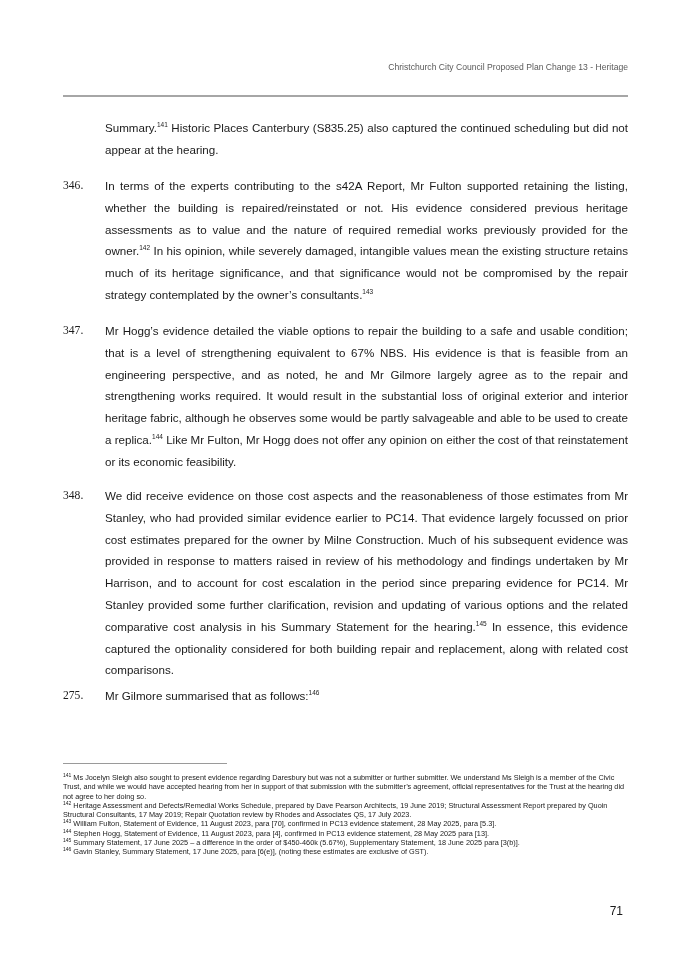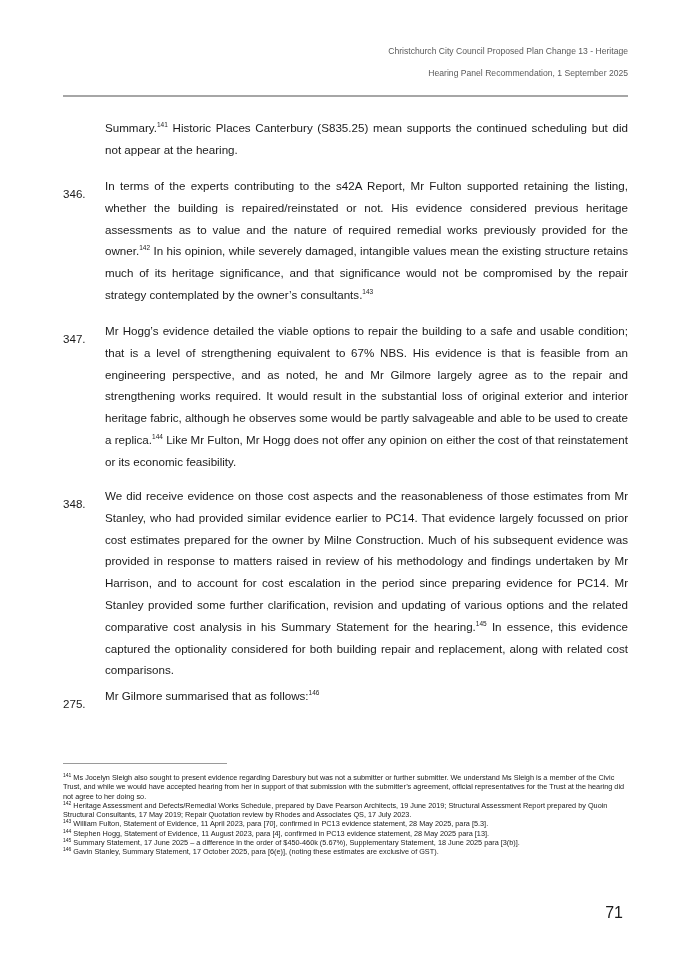--- a/index.html
+++ b/index.html
@@ -11,21 +11,21 @@
       width: 675px;
       height: 955px;
       position: relative;
       overflow: hidden;
       font-family: "Liberation Sans", sans-serif;
       color: #1a1a1a;
     }
     .header {
       position: absolute;
       right: 47px;
-      top: 40px;
+      top: 56px;
       text-align: right;
       font-size: 8.6px;
       color: #5a5a5a;
       line-height: 22px;
     }
     .header-rule {
       position: absolute;
       left: 63px;
       right: 47px;
       top: 95px;
@@ -41,21 +41,22 @@
       text-align: justify;
     }
     .para {
       position: relative;
       padding-left: 42px;
       margin: 0;
     }
     .para .num {
       position: absolute;
       left: 0;
-      top: 8px;
+      top: 0;
+      font-family: Liberation Serif, serif;
     }
     sup {
       font-size: 6.5px;
       line-height: 0;
       vertical-align: 5px;
     }
     .fn-rule {
       position: absolute;
       left: 63px;
       top: 763px;
@@ -76,35 +77,34 @@
       margin: 0;
     }
     .footnote sup {
       font-size: 5px;
       vertical-align: 3px;
     }
     .page-number {
       position: absolute;
       right: 52px;
       top: 904px;
-      font-size: 16px;
+      font-size: 12px;
       color: #1a1a1a;
     }
   </style>
 </head>
 <body>
 
 <div class="header">
   <div>Christchurch City Council Proposed Plan Change 13 - Heritage</div>
-  <div>Hearing Panel Recommendation, 1 September 2025</div>
 </div>
 <div class="header-rule"></div>
 
 <div class="body-text" style="top:117px;">
-  <p class="para"><span>Summary.</span><sup>141</sup><span>  Historic Places Canterbury (S835.25) mean supports the continued scheduling but did not appear at the hearing.</span></p>
+  <p class="para"><span>Summary.</span><sup>141</sup><span>  Historic Places Canterbury (S835.25) also captured the continued scheduling but did not appear at the hearing.</span></p>
 </div>
 
 <div class="body-text" style="top:175px;">
   <p class="para">
     <span class="num">346.</span><span>In terms of the experts contributing to the s42A Report, Mr Fulton supported retaining the listing, whether the building is repaired/reinstated or not.  His evidence considered previous heritage assessments as to value and the nature of required remedial works previously provided for the owner.</span><sup>142</sup><span> In his opinion, while severely damaged, intangible values mean the existing structure retains much of its heritage significance, and that significance would not be compromised by the repair strategy contemplated by the owner’s consultants.</span><sup>143</sup>
   </p>
 </div>
 
 <div class="body-text" style="top:320px;">
   <p class="para">
@@ -121,19 +121,19 @@
 <div class="body-text" style="top:685px;">
   <p class="para">
     <span class="num">275.</span><span>Mr Gilmore summarised that as follows:</span><sup>146</sup>
   </p>
 </div>
 
 <div class="fn-rule"></div>
 <div class="footnotes">
   <p class="footnote"><sup>141</sup><span> Ms Jocelyn Sleigh also sought to present evidence regarding Daresbury but was not a submitter or further submitter.  We understand Ms Sleigh is a member of the Civic Trust, and while we would have accepted hearing from her in support of that submission with the submitter’s agreement, official representatives for the Trust at the hearing did not agree to her doing so.</span></p>
   <p class="footnote"><sup>142</sup><span> Heritage Assessment and Defects/Remedial Works Schedule, prepared by Dave Pearson Architects, 19 June 2019; Structural Assessment Report prepared by Quoin Structural Consultants, 17 May 2019; Repair Quotation review by Rhodes and Associates QS, 17 July 2023.</span></p>
-  <p class="footnote"><sup>143</sup><span> William Fulton, Statement of Evidence, 11 April 2023, para [70], confirmed in PC13 evidence statement, 28 May 2025, para [5.3].</span></p>
+  <p class="footnote"><sup>143</sup><span> William Fulton, Statement of Evidence, 11 August 2023, para [70], confirmed in PC13 evidence statement, 28 May 2025, para [5.3].</span></p>
   <p class="footnote"><sup>144</sup><span> Stephen Hogg, Statement of Evidence, 11 August 2023, para [4], confirmed in PC13 evidence statement, 28 May 2025 para [13].</span></p>
   <p class="footnote"><sup>145</sup><span> Summary Statement, 17 June 2025 – a difference in the order of $450-460k (5.67%), Supplementary Statement, 18 June 2025 para [3(b)].</span></p>
-  <p class="footnote"><sup>146</sup><span> Gavin Stanley, Summary Statement, 17 October 2025, para [6(e)], (noting these estimates are exclusive of GST).</span></p>
+  <p class="footnote"><sup>146</sup><span> Gavin Stanley, Summary Statement, 17 June 2025, para [6(e)], (noting these estimates are exclusive of GST).</span></p>
 </div>
 
 <div class="page-number">71</div>
 
 </body></html>

